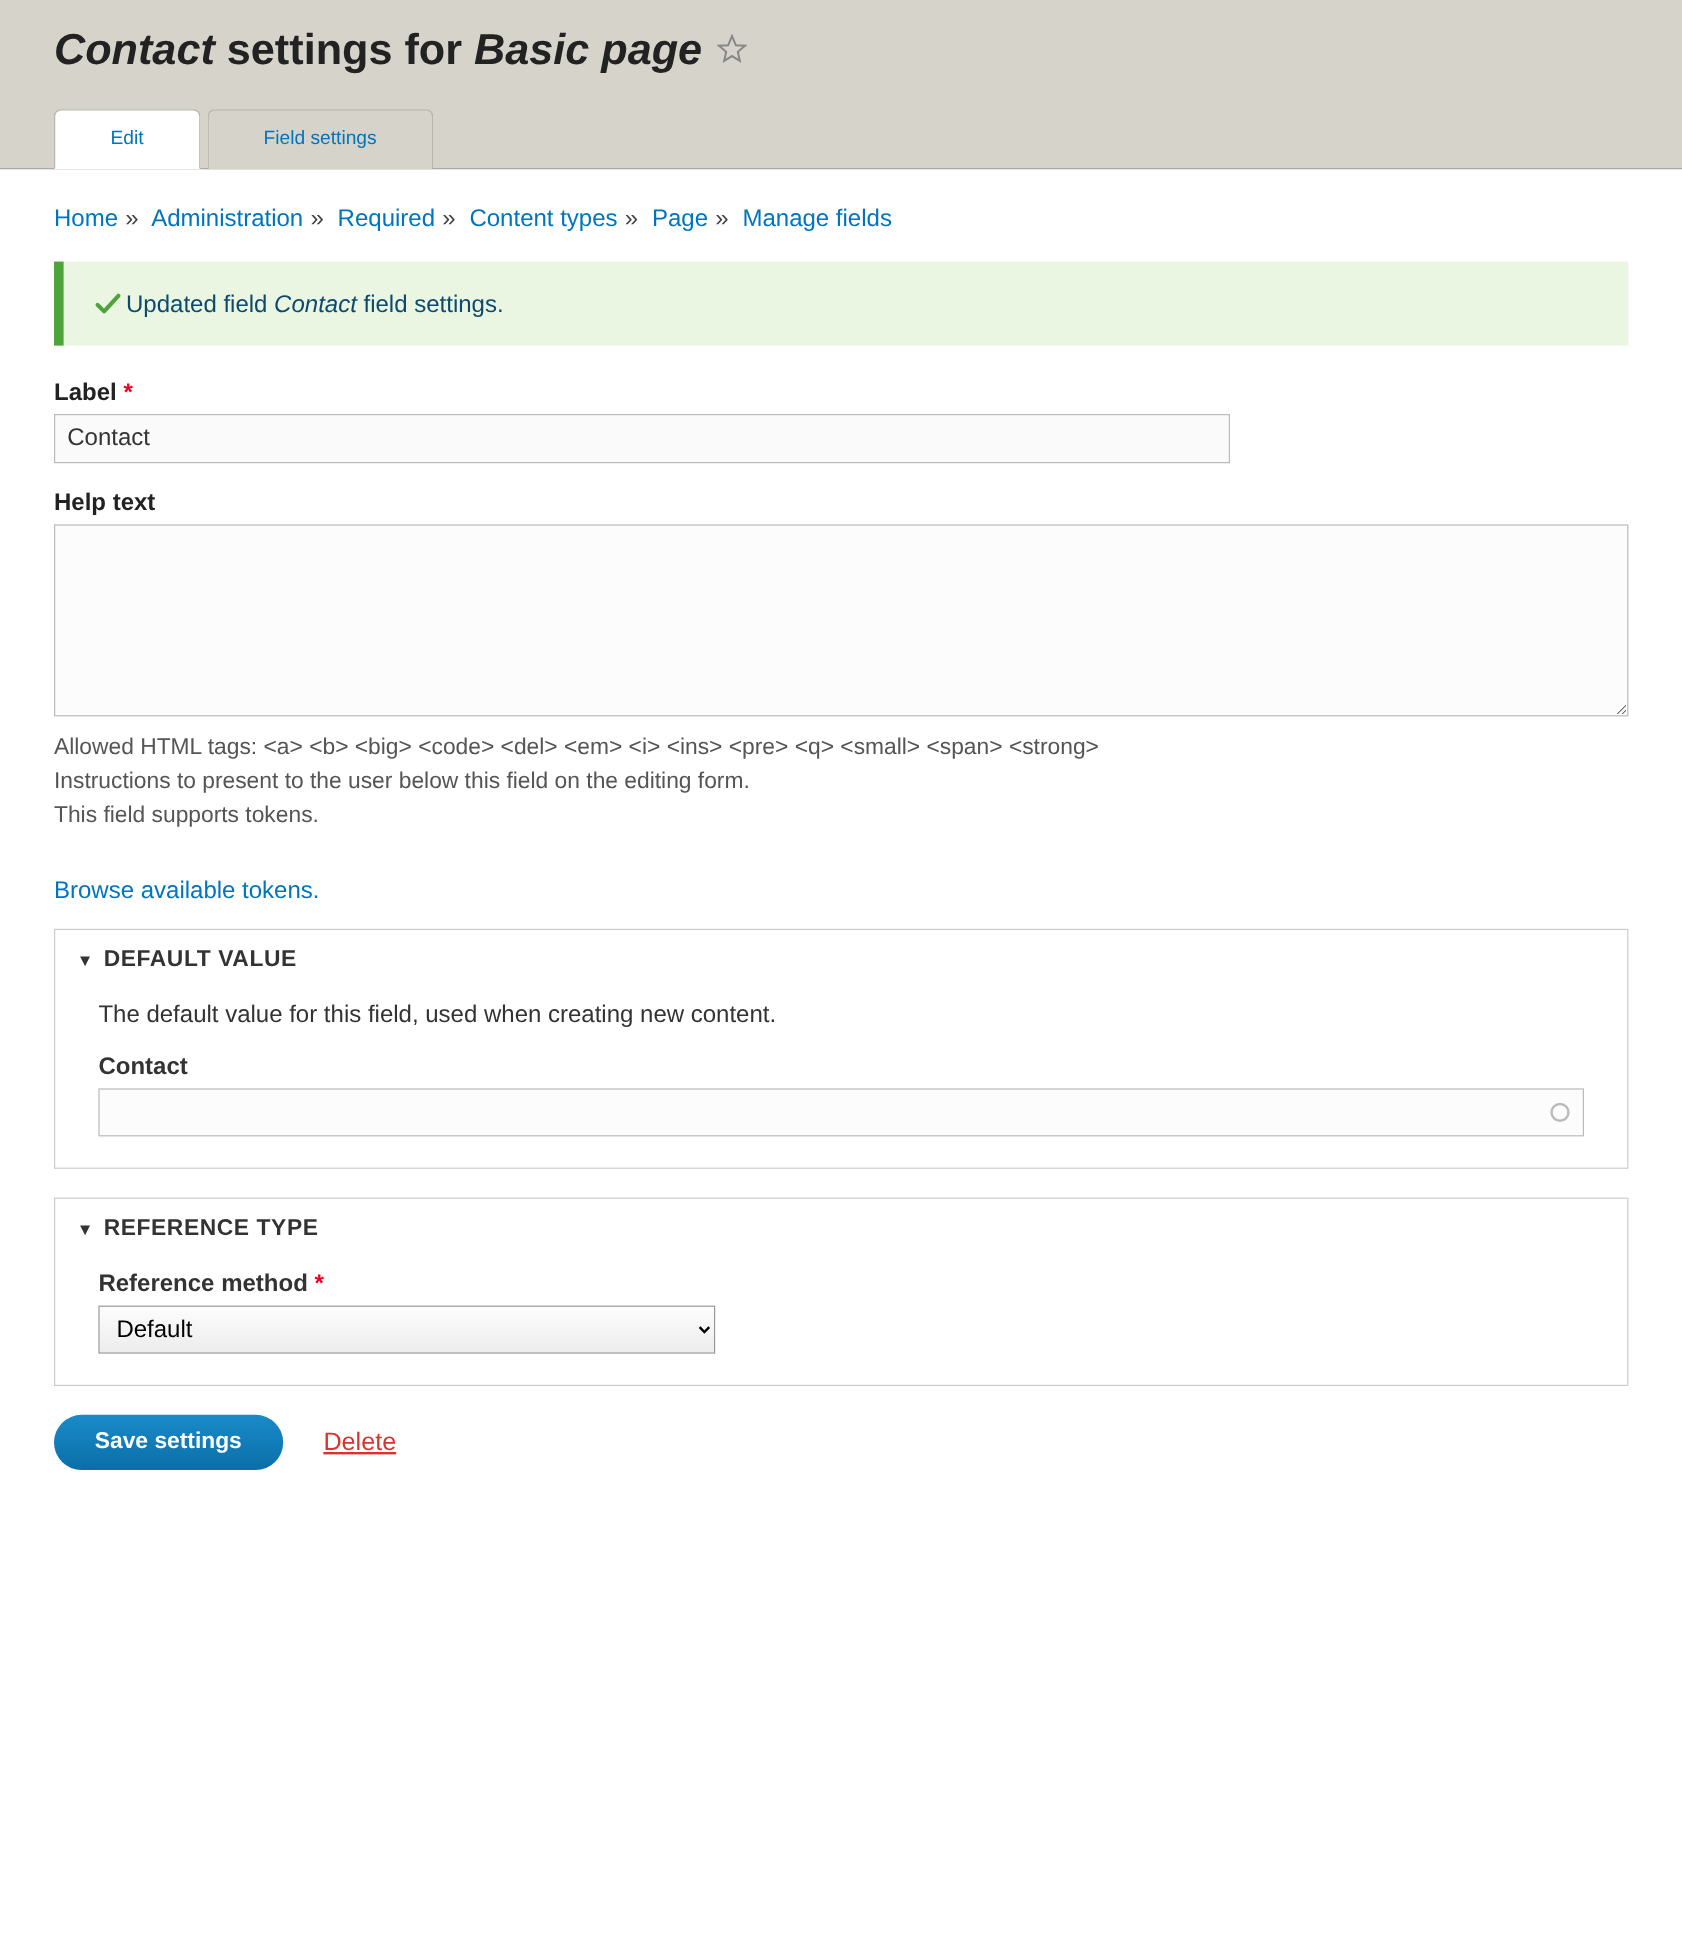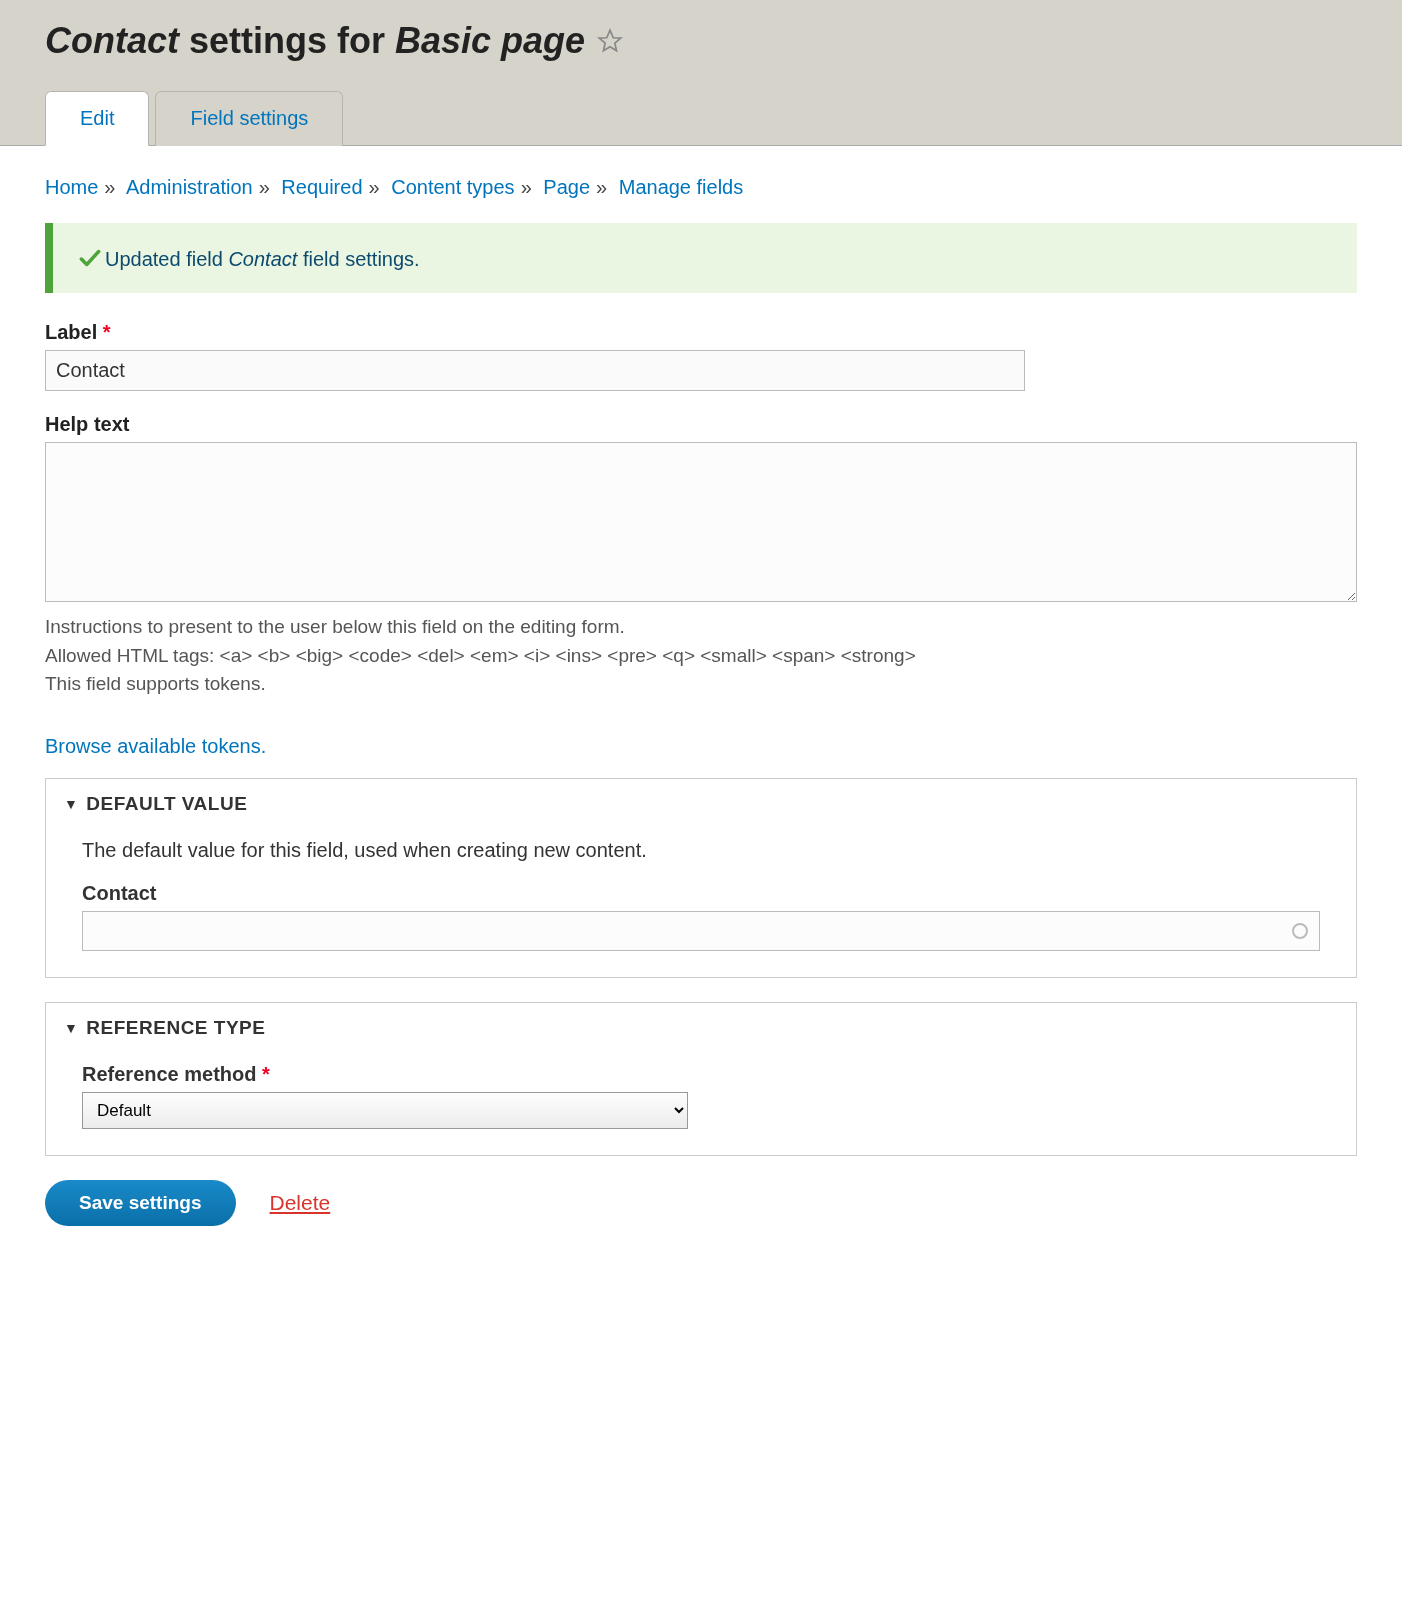--- a/index.html
+++ b/index.html
@@ -27,26 +27,26 @@
   .star-icon {
     display: inline-flex;
     color: #888;
     cursor: pointer;
   }
   .tabs {
     display: flex;
     gap: 0;
   }
   .tab {
-    padding: 15px 34px;
+    padding: 15px 46px;
     border: 1px solid #b6b6b0;
     border-bottom: none;
     background: #d6d3cb;
     color: #0074bd;
-    font-size: 20px;
+    font-size: 16px;
     cursor: pointer;
     border-radius: 6px 6px 0 0;
     margin-right: 6px;
     position: relative;
     top: 1px;
   }
   .tab.active {
     background: #fff;
     border-bottom: 1px solid #fff;
     font-weight: normal;
@@ -157,23 +157,23 @@
   .autocomplete-wrap { position: relative; }
   .throbber {
     position: absolute;
     right: 12px; top: 50%;
     transform: translateY(-50%);
     width: 16px; height: 16px;
     border: 2px solid #bbb;
     border-radius: 50%;
   }
   select.sel {
-    width: 606px;
+    width: 514px;
     padding: 7px 10px;
-    font-size: 17px;
+    font-size: 20px;
     border: 1px solid #999;
     background: linear-gradient(#fdfdfd,#ececec);
   }
   .actions {
     display: flex;
     align-items: center;
     gap: 34px;
     margin-top: 10px;
   }
   .btn-primary {
@@ -240,22 +240,22 @@
       <span>Label</span>
       <span class="required-marker">*</span>
     </label>
     <input type="text" class="txt" value="Contact" style="">
   </div>
 
   <div class="form-item">
     <label class="form-label">Help text</label>
     <textarea class="txt" style=""></textarea>
     <div class="description">
+      <div>Allowed HTML tags: &lt;a&gt; &lt;b&gt; &lt;big&gt; &lt;code&gt; &lt;del&gt; &lt;em&gt; &lt;i&gt; &lt;ins&gt; &lt;pre&gt; &lt;q&gt; &lt;small&gt; &lt;span&gt; &lt;strong&gt;</div>
       <div>Instructions to present to the user below this field on the editing form.</div>
-      <div>Allowed HTML tags: &lt;a&gt; &lt;b&gt; &lt;big&gt; &lt;code&gt; &lt;del&gt; &lt;em&gt; &lt;i&gt; &lt;ins&gt; &lt;pre&gt; &lt;q&gt; &lt;small&gt; &lt;span&gt; &lt;strong&gt;</div>
       <div>This field supports tokens.</div>
     </div>
   </div>
 
   <a href="#" class="token-link">Browse available tokens.</a>
 
 
   <details class="panel" open="">
     <summary>
       <span class="tri">▼</span>

